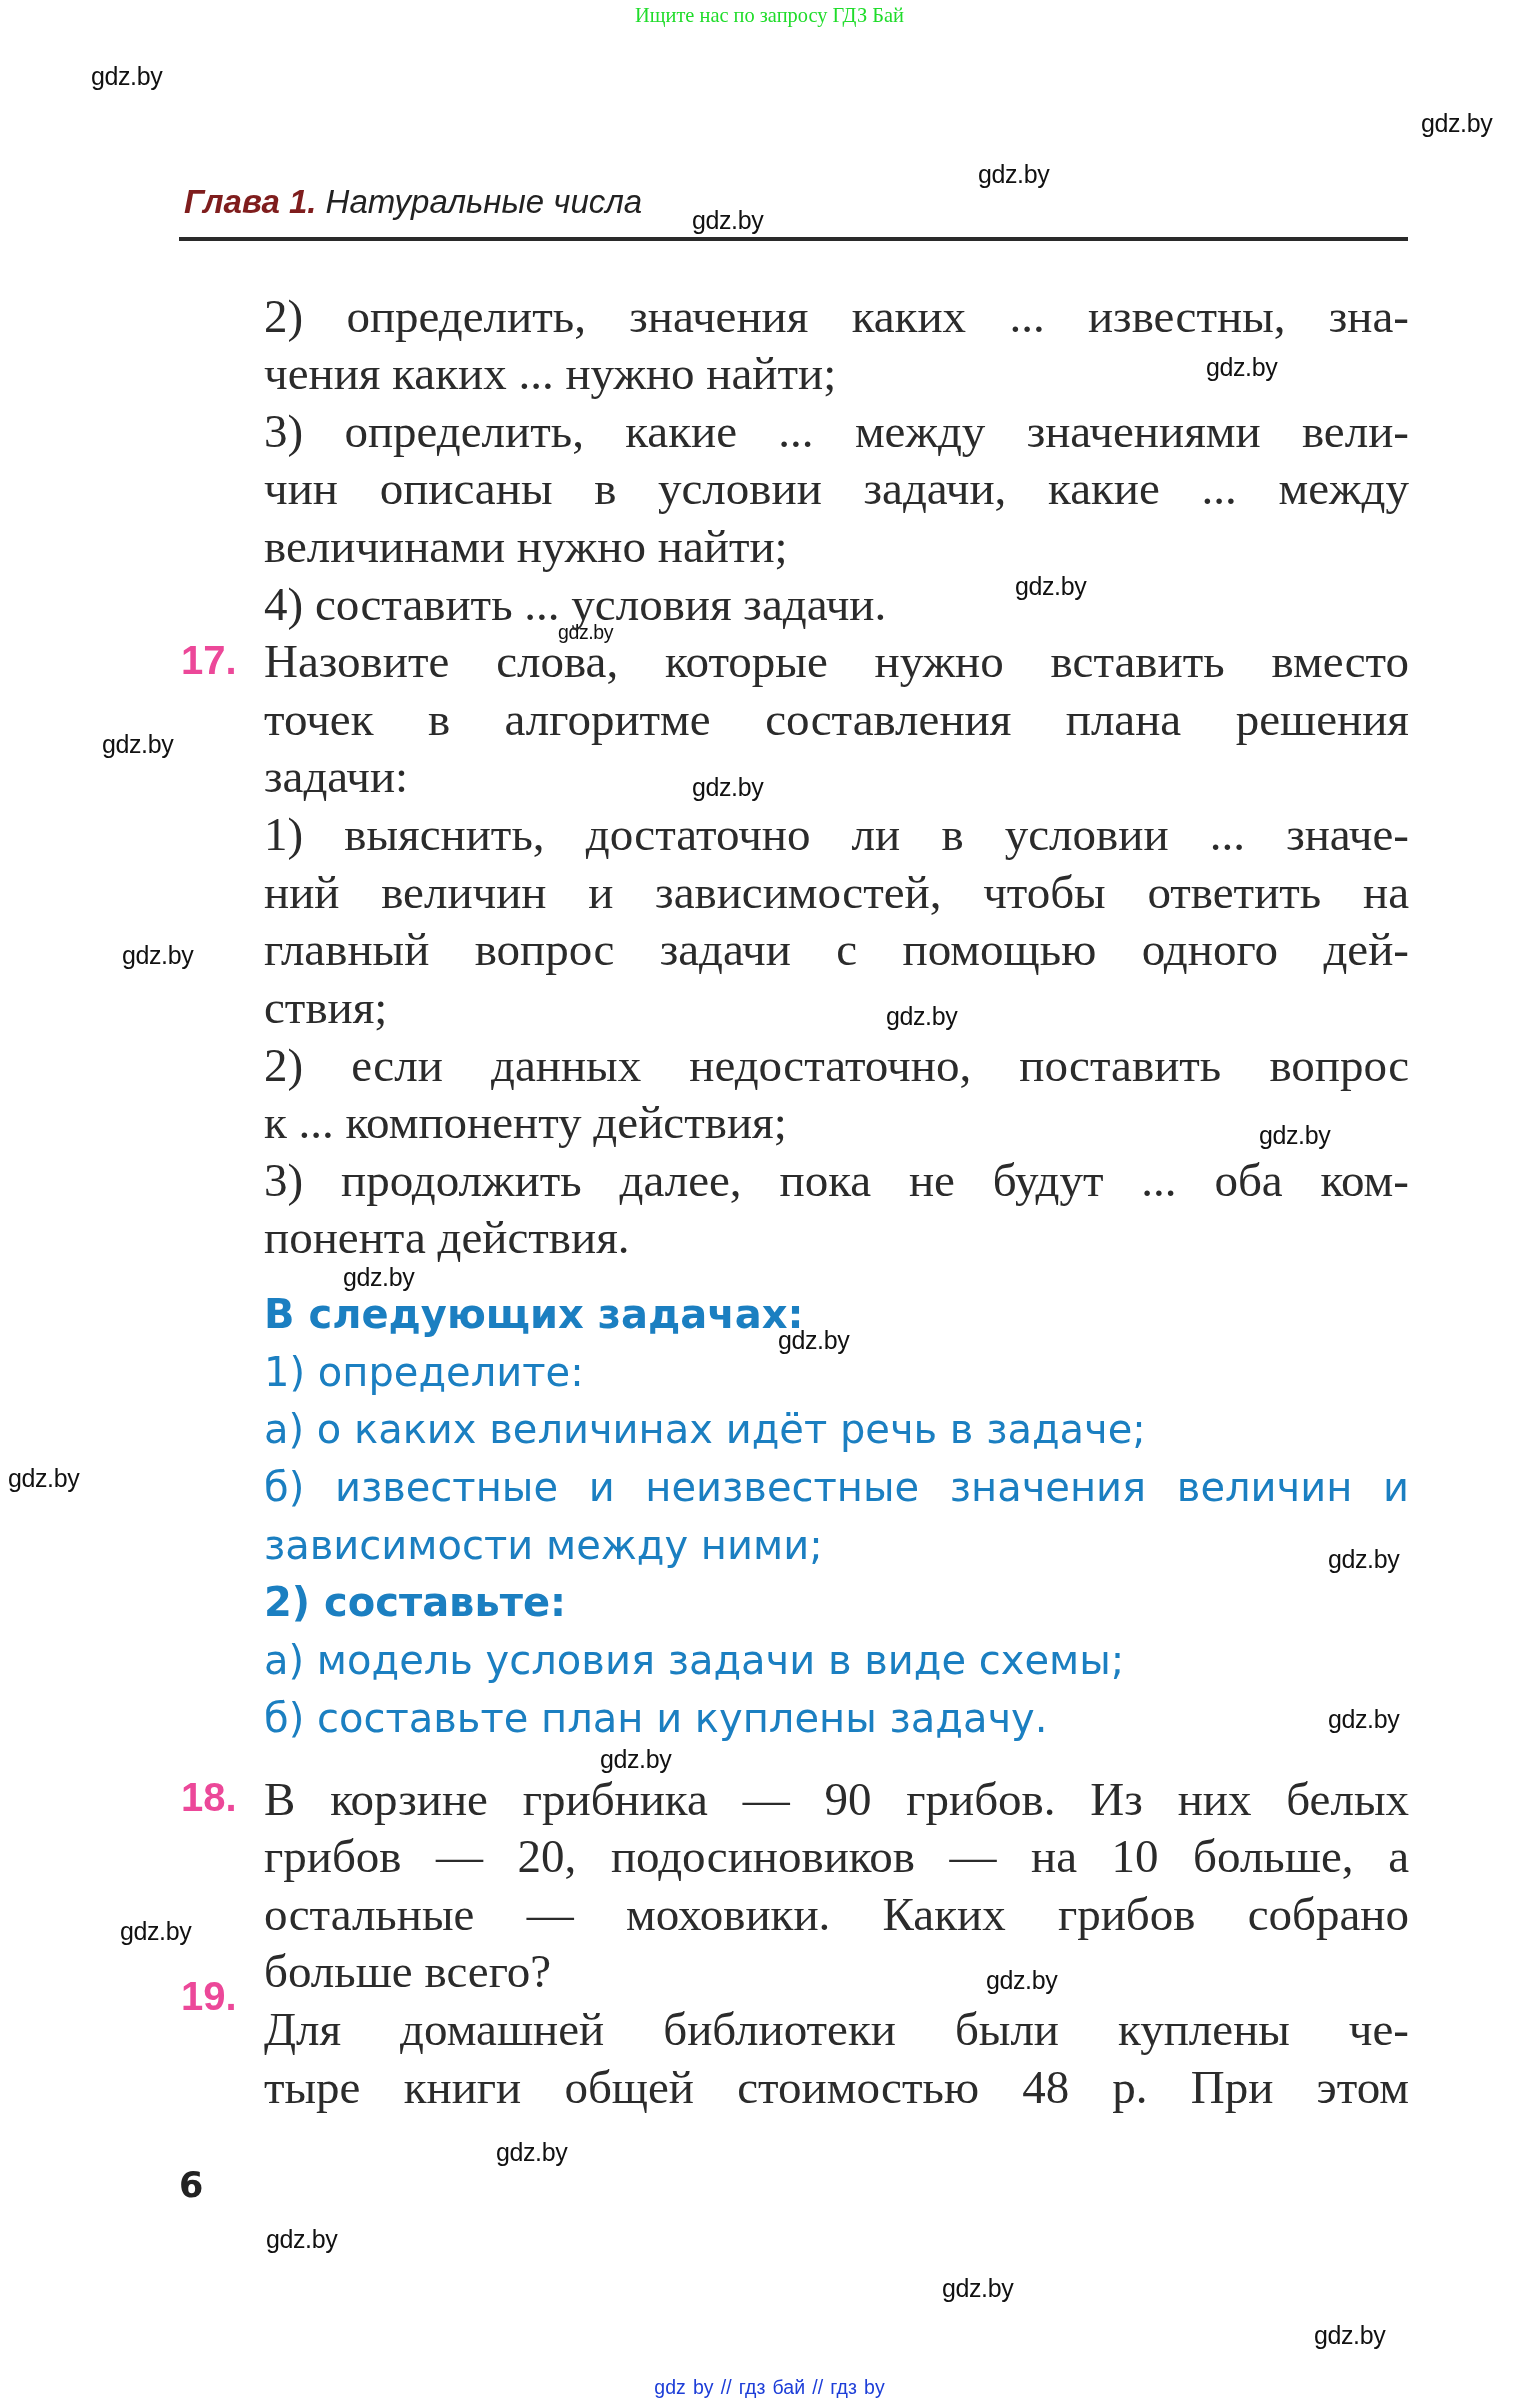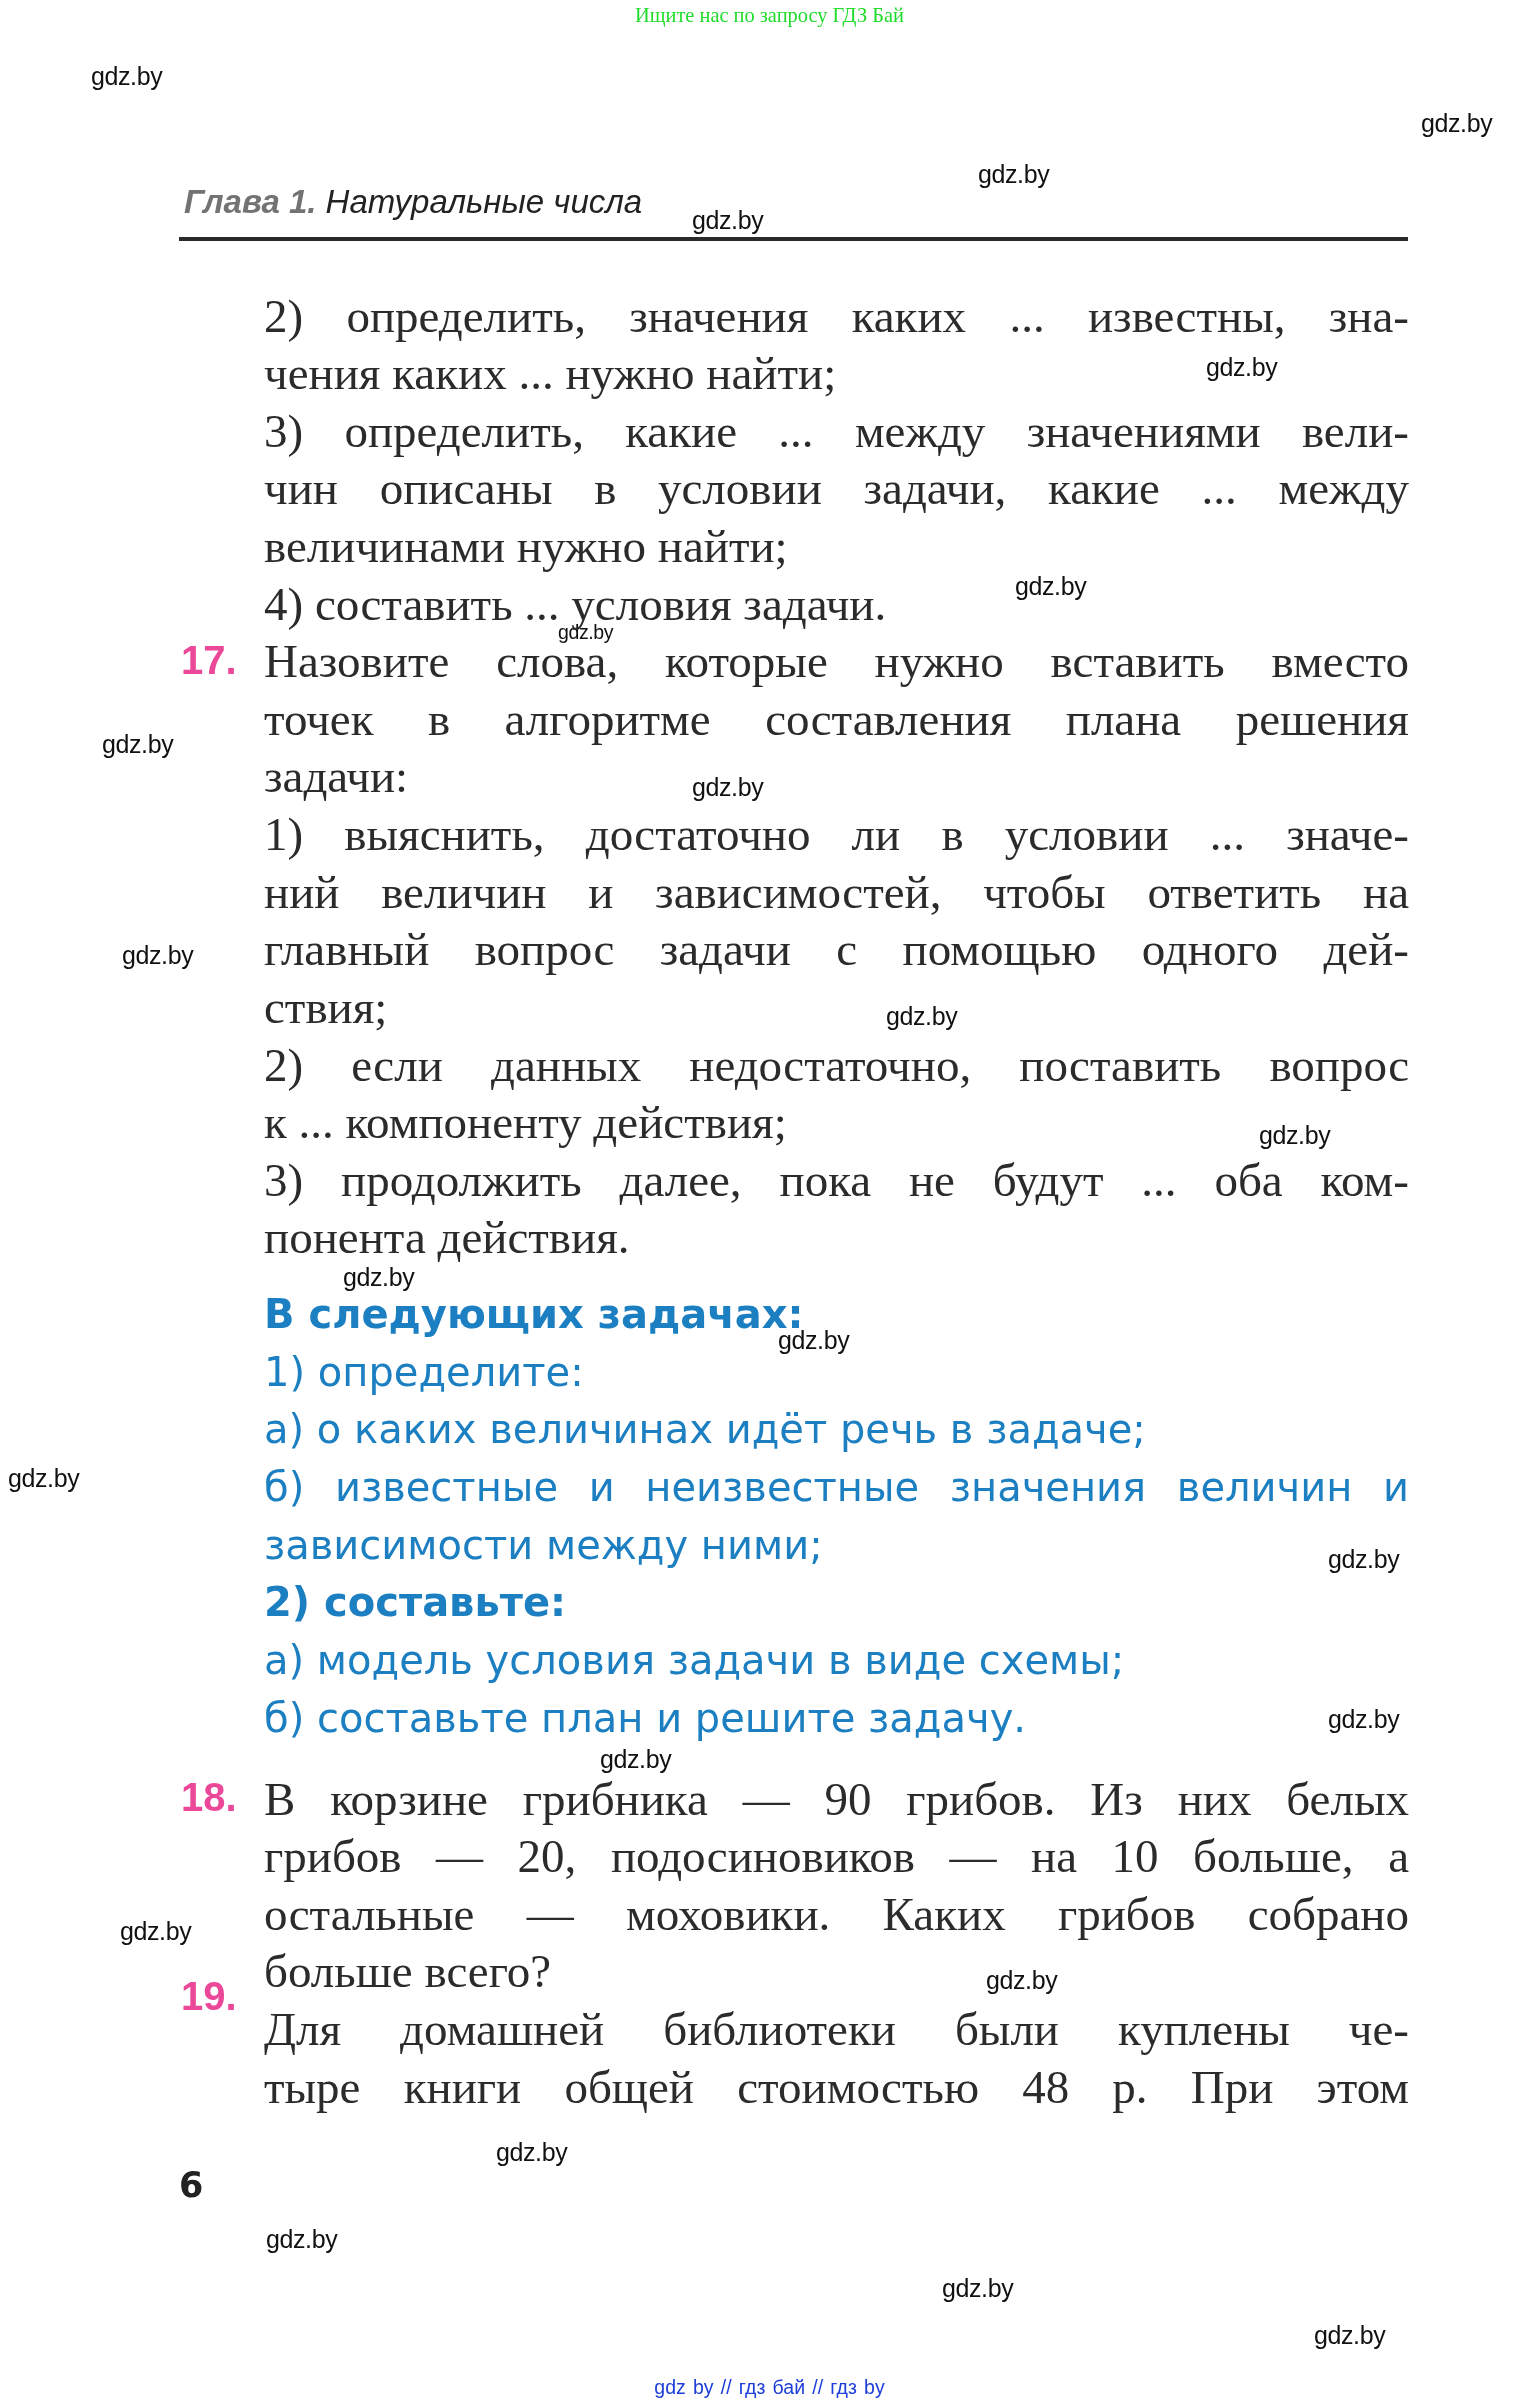--- a/index.html
+++ b/index.html
@@ -17,21 +17,21 @@
       word-spacing: 1.8px;
     }
     .wm {
       position: absolute; font-family: "Liberation Sans", sans-serif;
       font-size: 25px; color: #111; letter-spacing: -0.4px;
     }
     .chapter {
       position: absolute; left: 184px; top: 183px;
       font-family: "Liberation Sans", sans-serif; font-style: italic; font-size: 33px;
     }
-    .chapter .num { color: #737373; font-weight: bold; font-style: italic; }
+    .chapter .num { color: #7f1d1d; font-weight: bold; font-style: italic; }
     .chapter .title { color: #222; }
     .rule {
       position: absolute; left: 179px; top: 237px; width: 1229px; height: 3.5px; background: #2a2a2a;
     }
     .line {
       position: absolute; left: 264px; width: 1145px;
       font-family: "Liberation Serif", serif; font-size: 47px; color: #2b2b2b;
       white-space: nowrap; line-height: 1;
     }
     .line.j { text-align: justify; text-align-last: justify; }
@@ -107,21 +107,21 @@
 <div class="line j" style="top:1157px;">3) продолжить далее, пока не будут ... оба ком-</div>
 <div class="line" style="top:1214px;">понента действия.</div>
 
 <div class="bline head" style="top:1294px;">В следующих задачах:</div>
 <div class="bline" style="top:1352px;">1) определите:</div>
 <div class="bline" style="top:1409px;">а) о каких величинах идёт речь в задаче;</div>
 <div class="bline j" style="top:1467px;">б) известные и неизвестные значения величин и</div>
 <div class="bline" style="top:1525px;">зависимости между ними;</div>
 <div class="bline" style="top:1582px;font-weight:bold;">2) составьте:</div>
 <div class="bline" style="top:1640px;">а) модель условия задачи в виде схемы;</div>
-<div class="bline" style="top:1698px;">б) составьте план и решите задачу.</div>
+<div class="bline" style="top:1698px;">б) составьте план и куплены задачу.</div>
 
 <div class="tasknum" style="top:1777px;">18.</div>
 <div class="line j" style="top:1776px;">В корзине грибника — 90 грибов. Из них белых</div>
 <div class="line j" style="top:1833px;">грибов — 20, подосиновиков — на 10 больше, а</div>
 <div class="line j" style="top:1891px;">остальные — моховики. Каких грибов собрано</div>
 <div class="line" style="top:1948px;">больше всего?</div>
 
 <div class="tasknum" style="top:1976px;">19.</div>
 <div class="line j" style="top:2006px;">Для домашней библиотеки были куплены че-</div>
 <div class="line j" style="top:2064px;">тыре книги общей стоимостью 48 р. При этом</div>

